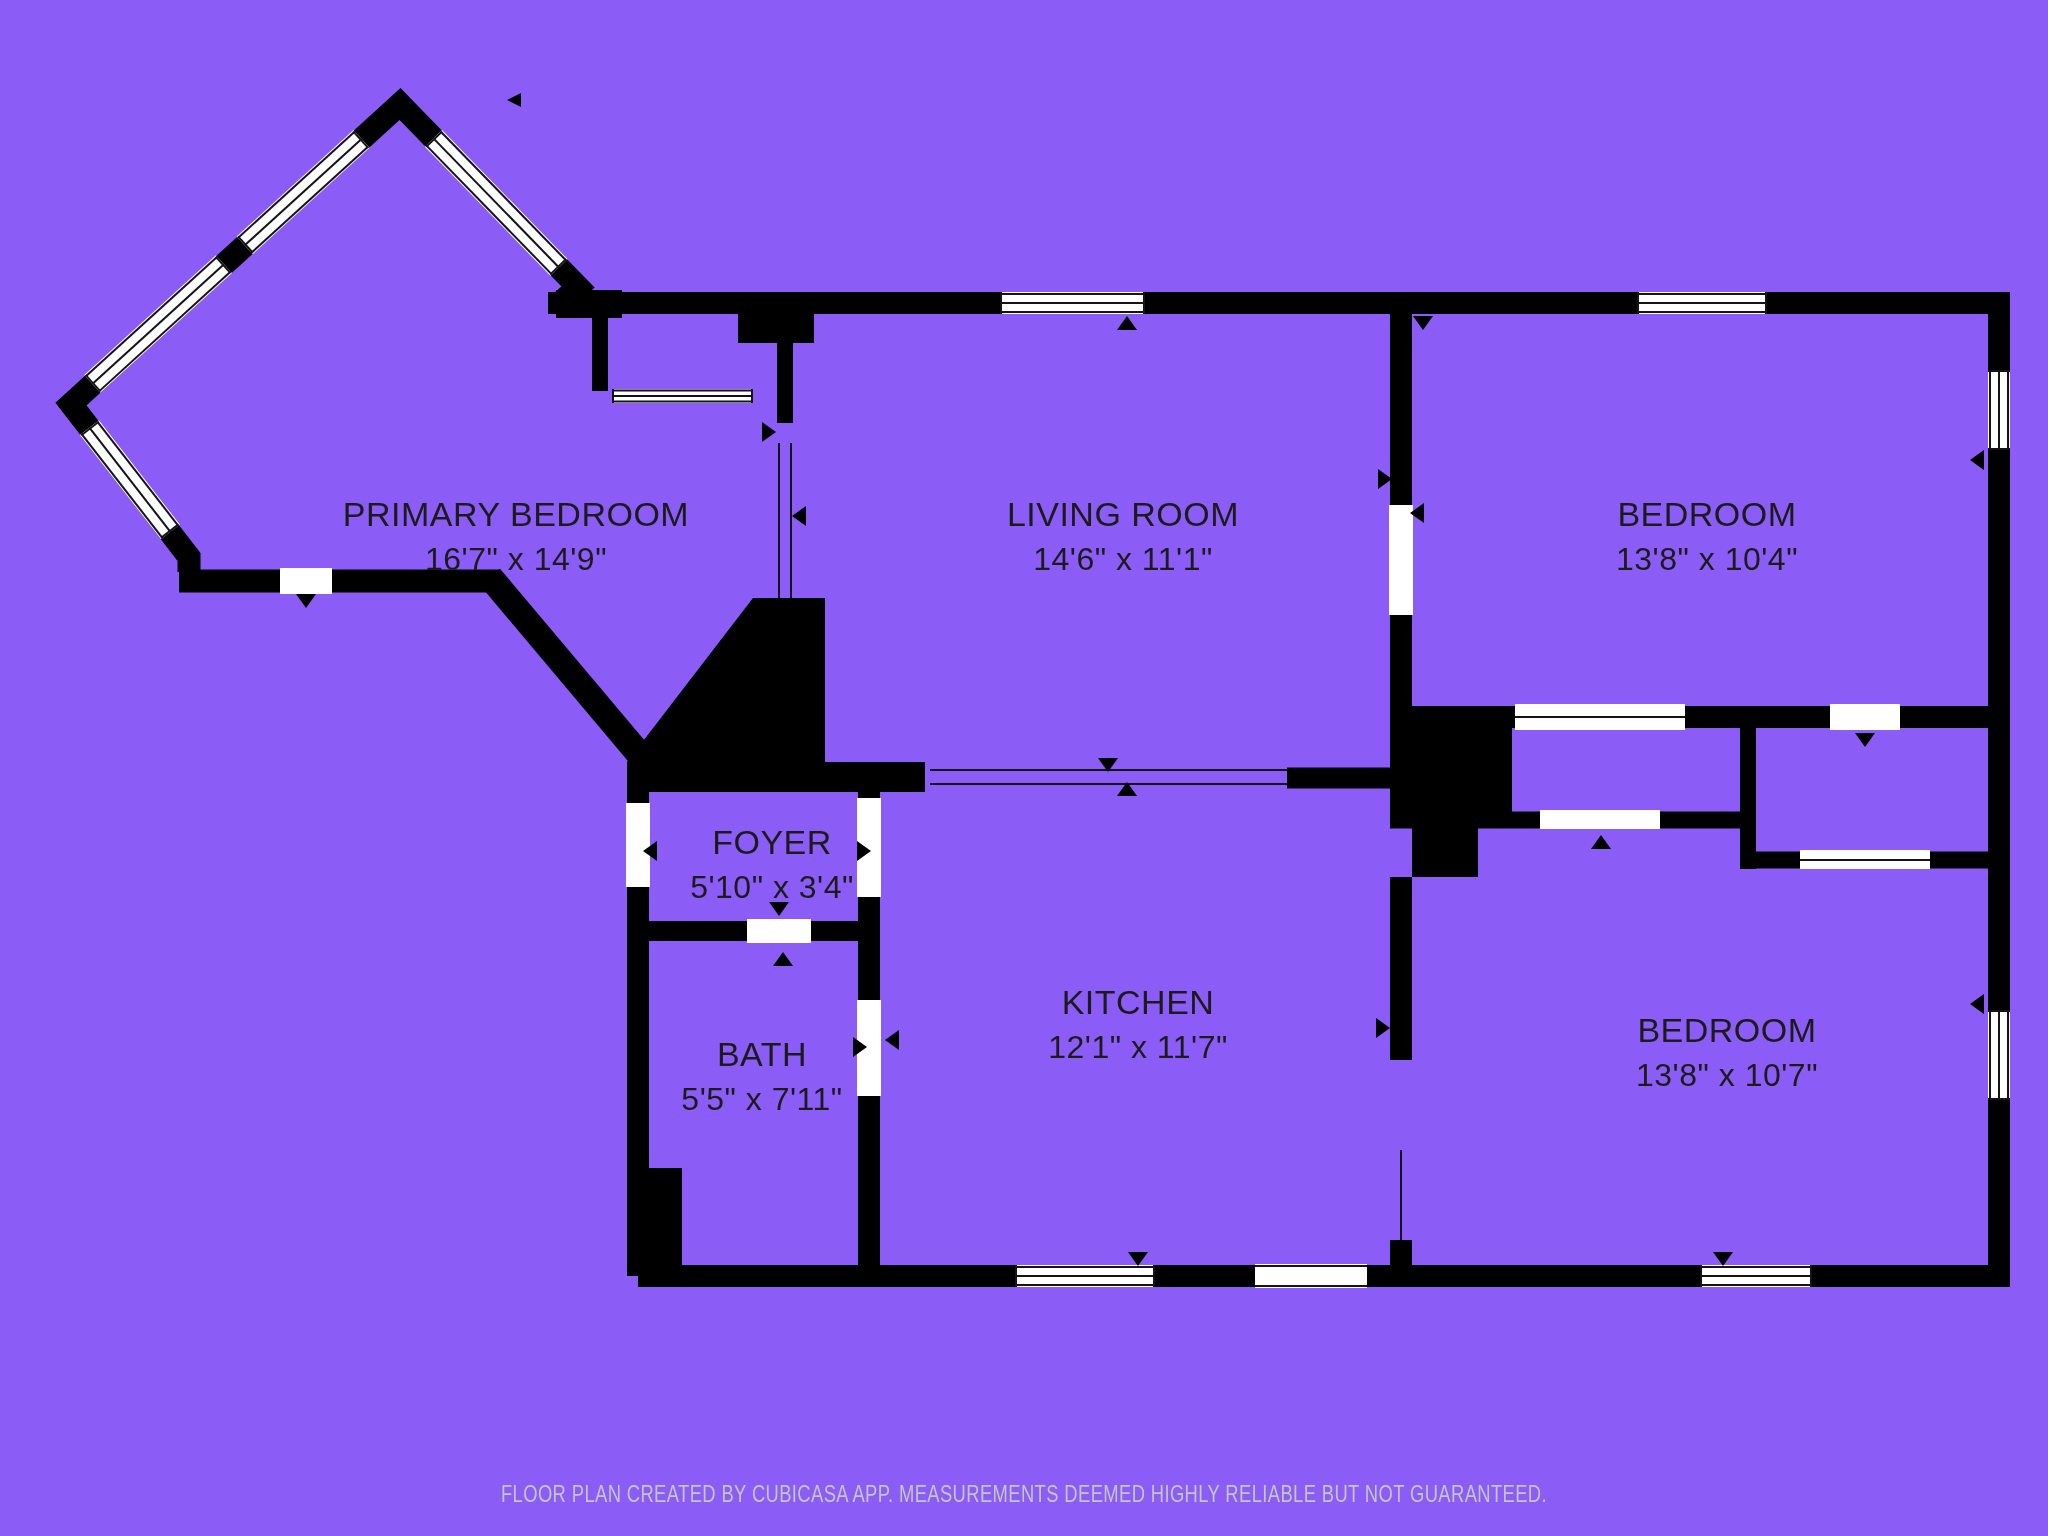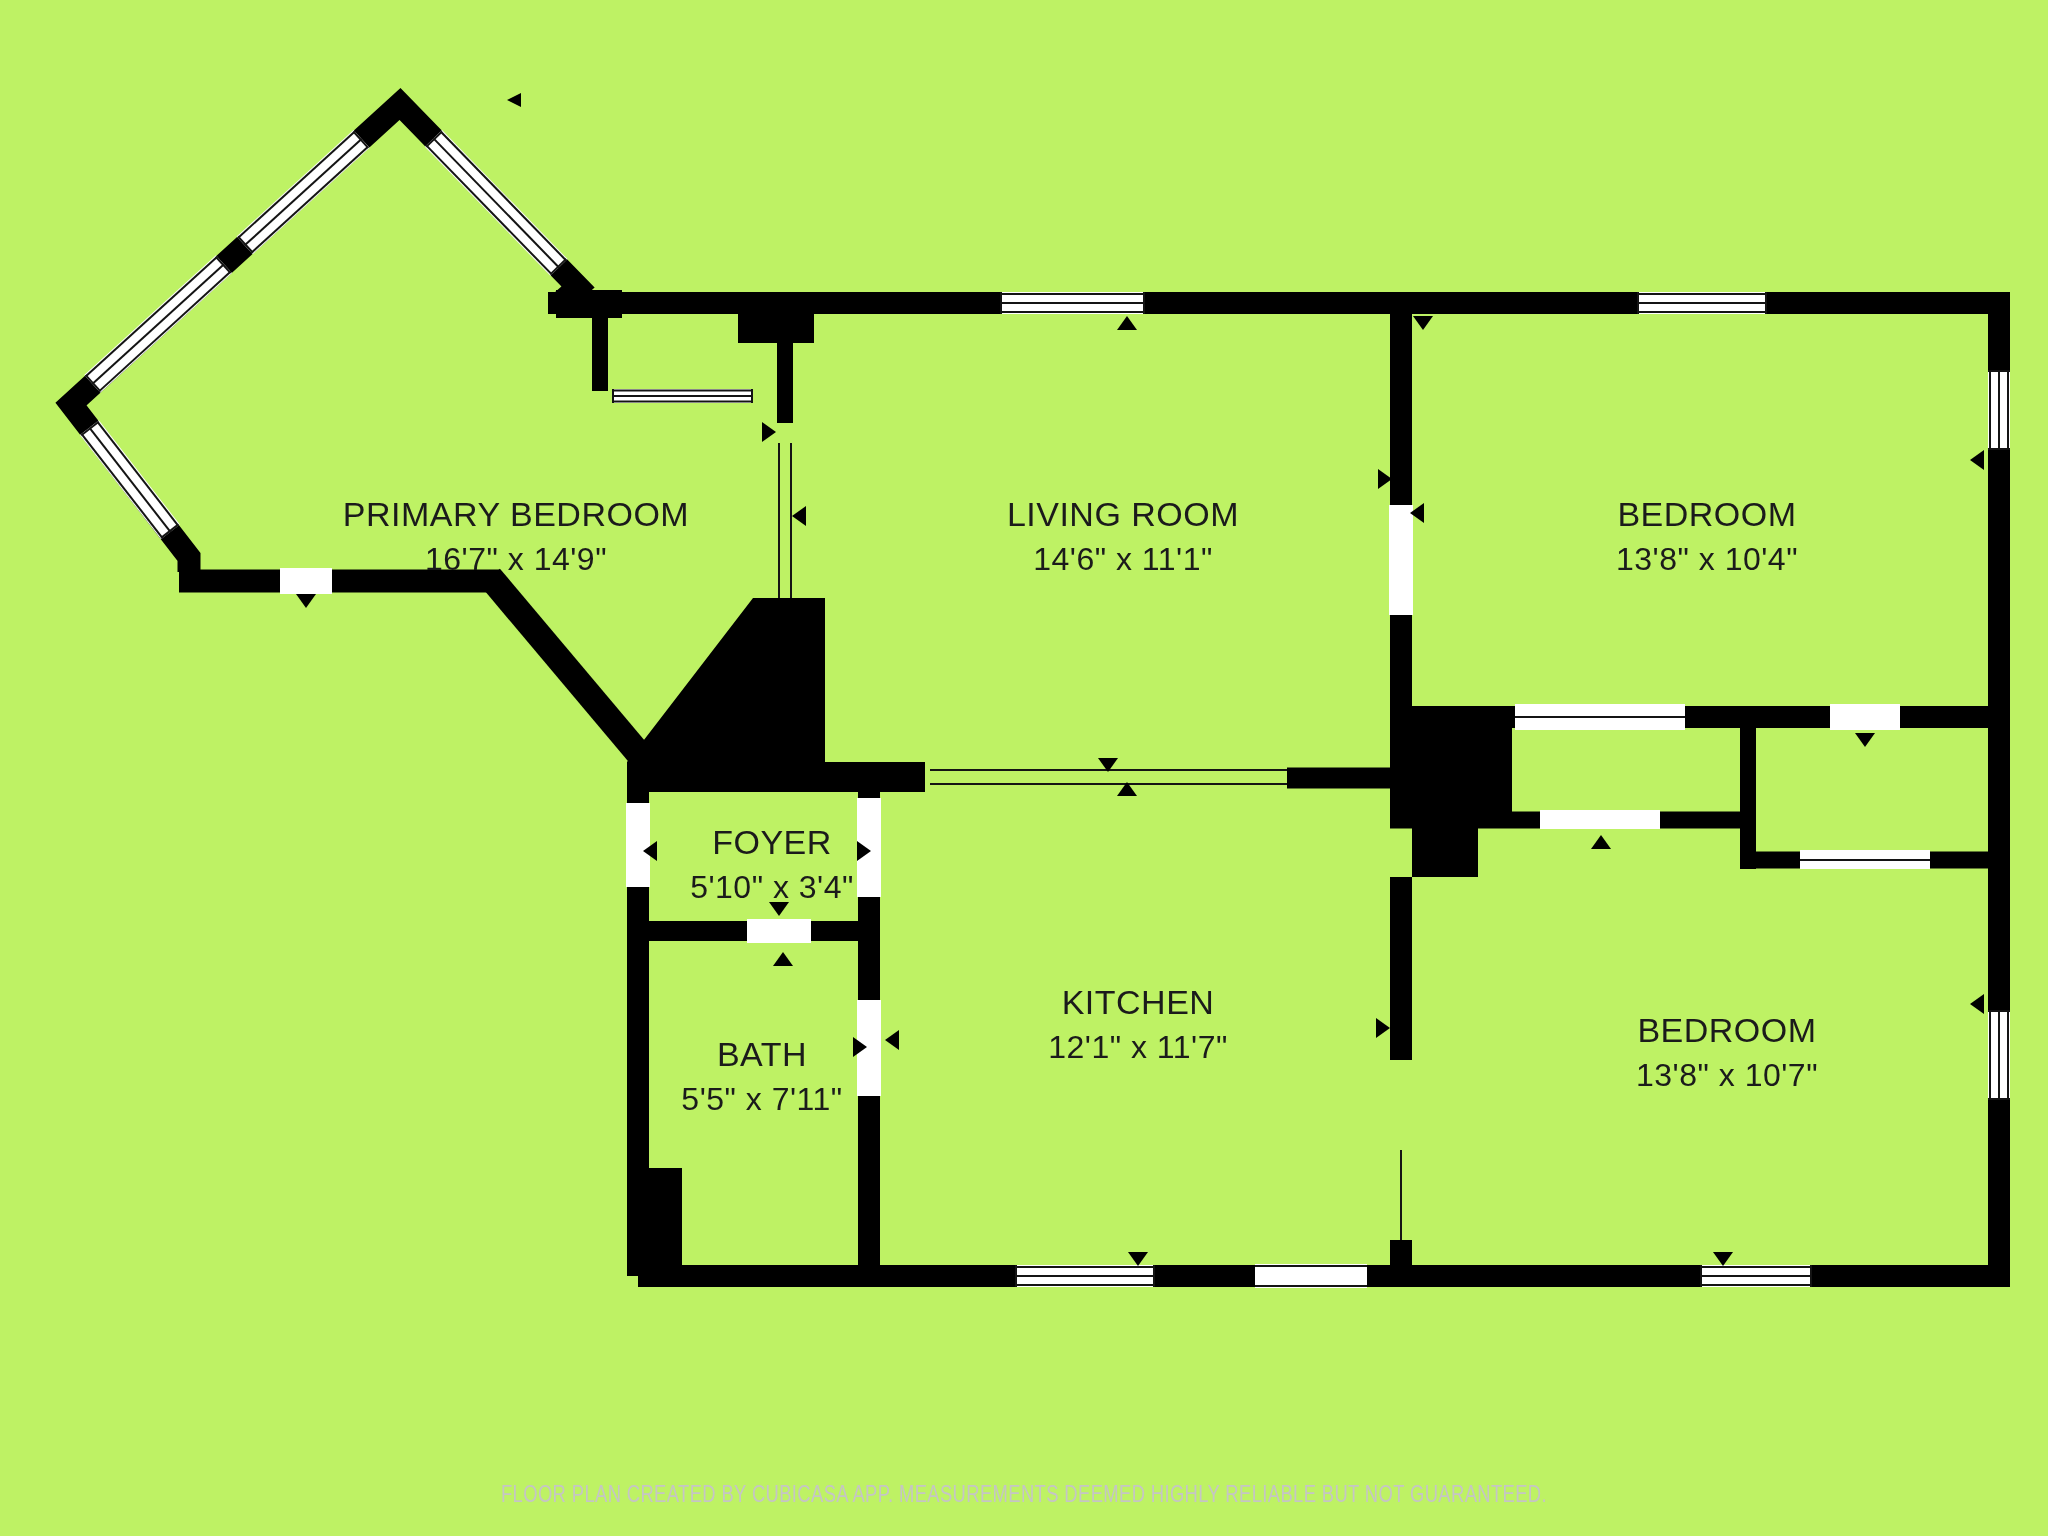--- a/index.html
+++ b/index.html
@@ -1,19 +1,19 @@
 <!DOCTYPE html>
 <html><head>
 <meta charset="utf-8">
 <style>
   html,body{margin:0;padding:0;background:#ffffff;}
   .stage{
     position:relative;
     width:2048px;height:1536px;
-    background:#bef264;
+    background:#8b5cf6;
     font-family:"Liberation Sans", sans-serif;
     overflow:hidden;
   }
   svg{display:block;width:100%;height:100%;}
   .wall{stroke:#000000;fill:none;stroke-linejoin:miter;}
   .fillwall{fill:#000000;stroke:none;}
   .erase{fill:#ffffff;stroke:none;}
   .thin{stroke:#141414;stroke-width:2;fill:none;}
   .winbox{fill:#ffffff;stroke:none;}
   .arrow{fill:#000000;stroke:none;}

